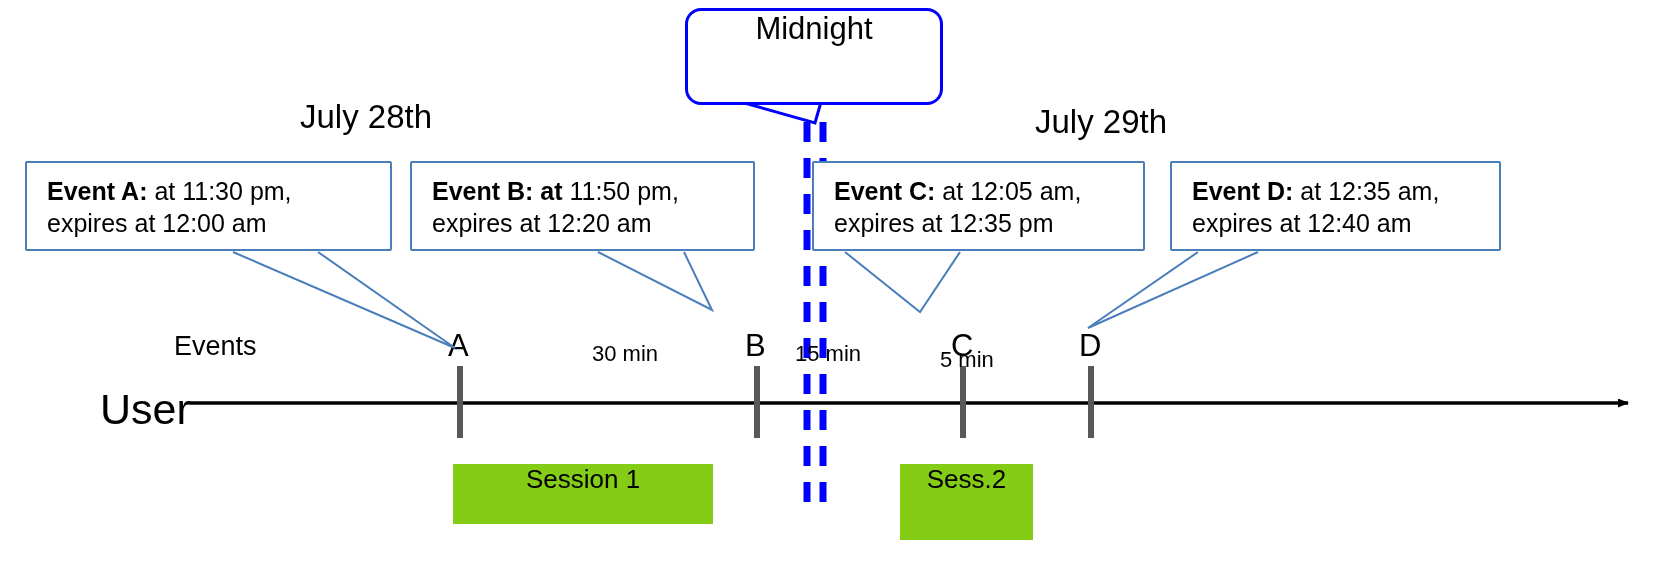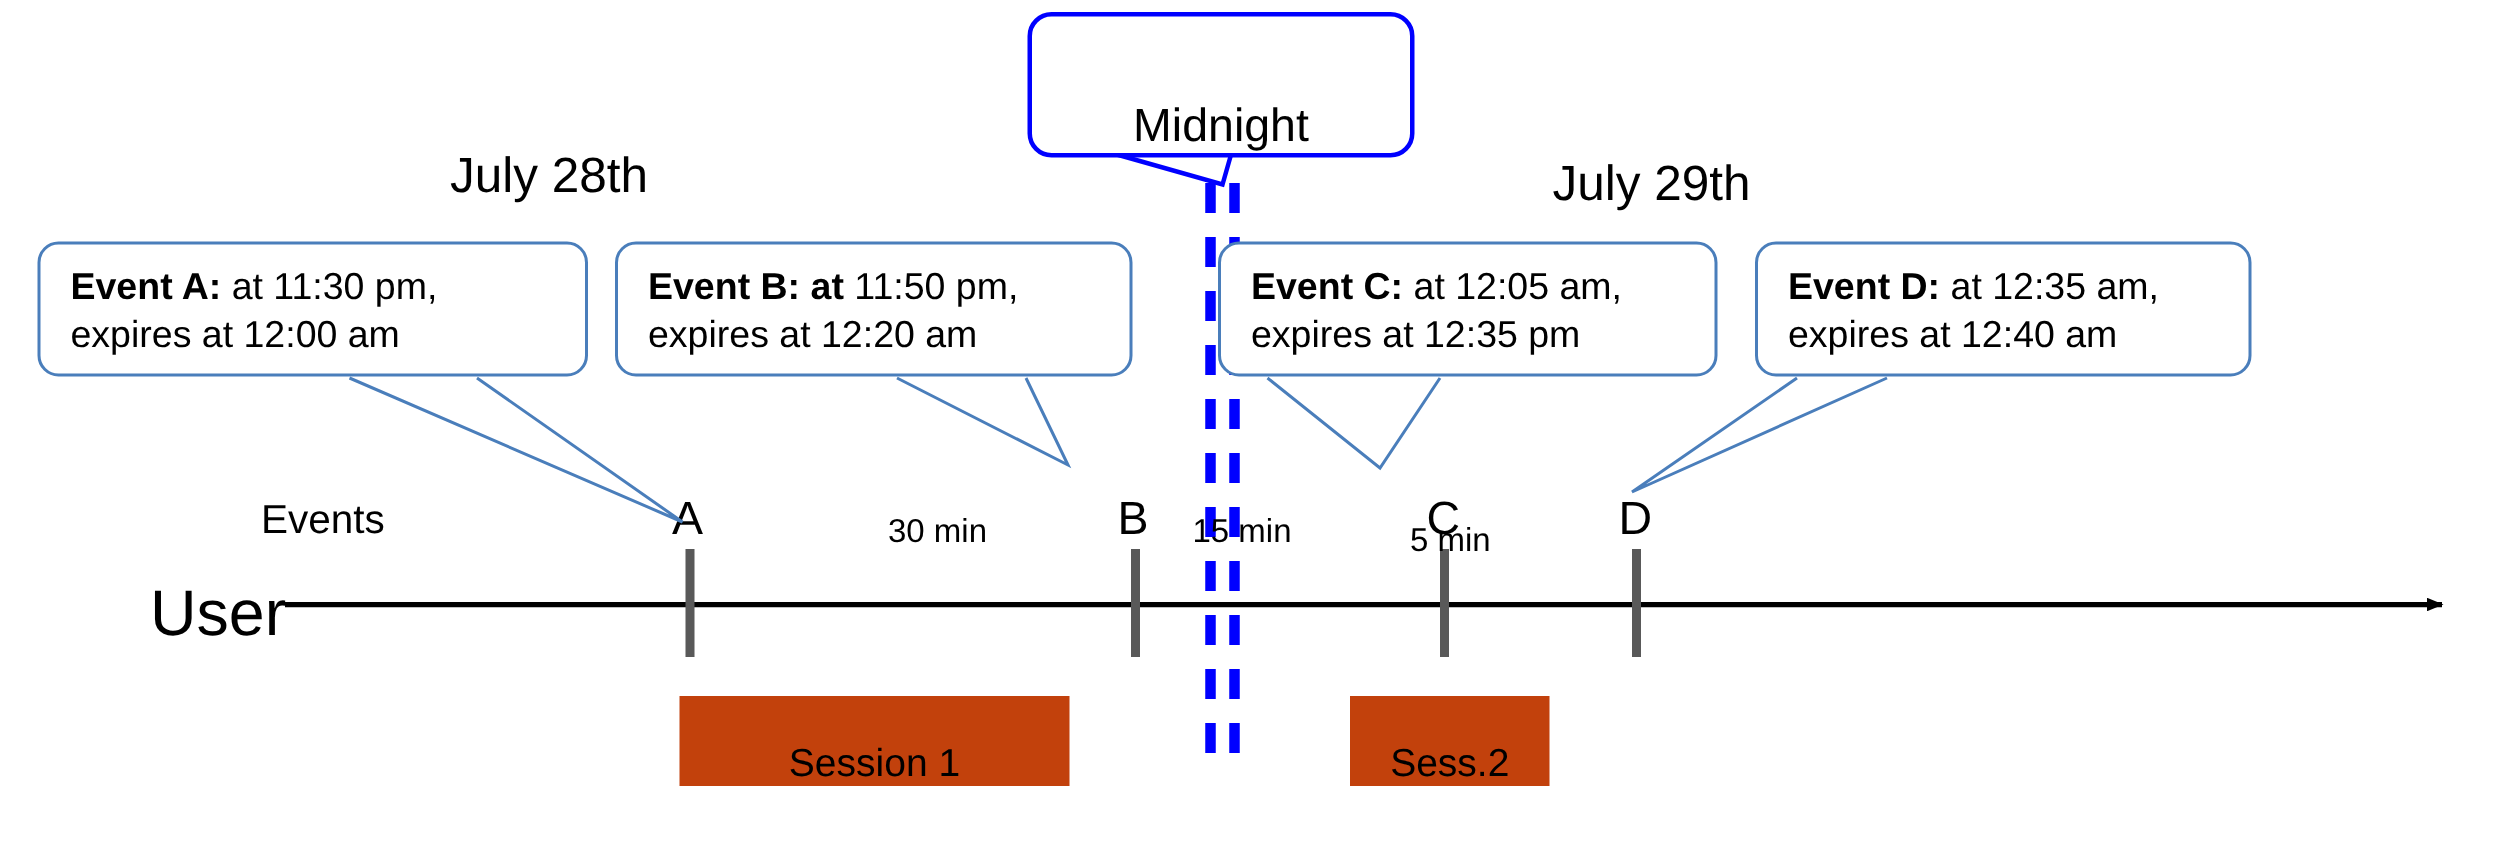--- a/index.html
+++ b/index.html
@@ -15,38 +15,38 @@
     font-family: "Liberation Sans", sans-serif;
     overflow: hidden;
   }
 
   
   .callout {
     position: absolute;
     box-sizing: border-box;
     background: #ffffff;
     border: 2px solid #4a7ebb;
-    border-radius: 14px;
+    border-radius: 2px;
     color: #000000;
     font-size: 25px;
     line-height: 1.28;
     padding: 12px 16px 10px 20px;
     z-index: 6;
   }
   .callout b { font-weight: bold; }
 
   .midnight-bubble {
     position: absolute;
     box-sizing: border-box;
     background: #ffffff;
     border: 3px solid #0000ff;
     border-radius: 16px;
     z-index: 8;
     display: flex;
-    align-items: flex-end;
+    align-items: flex-start;
     justify-content: center;
     font-size: 31px;
     color: #000000;
   }
 
   
   .lbl {
     position: absolute;
     color: #000000;
     white-space: nowrap;
@@ -62,23 +62,23 @@
   
   .tick {
     position: absolute;
     width: 6px;
     background: #595959;
     z-index: 4;
   }
   .session-box {
     position: absolute;
     box-sizing: border-box;
-    background: #c2410c;
+    background: #84cc16;
     display: flex;
-    align-items: flex-end;
+    align-items: flex-start;
     justify-content: center;
     z-index: 3;
   }
 
   svg.overlay {
     position: absolute;
     left: 0;
     top: 0;
     width: 1668px;
     height: 578px;
@@ -172,17 +172,17 @@
   <div class="lbl marker-label" style="left:1079px; top:328px;">D</div>
   <div class="tick" style="left:1088px; top:366px; height:72px;"></div>
 
   <div class="lbl interval-label" style="left:592px; top:341px;">30 min</div>
   <div class="lbl interval-label" style="left:795px; top:341px;">15 min</div>
   <div class="lbl interval-label" style="left:940px; top:347px;">5 min</div>
 
   <div class="session-box" style="left:453px; top:464px; width:260px; height:60px;">
     <span class="session-label">Session 1</span>
   </div>
-  <div class="session-box" style="left:900px; top:464px; width:133px; height:60px;">
+  <div class="session-box" style="left:900px; top:464px; width:133px; height:76px;">
     <span class="session-label">Sess.2</span>
   </div>
 
 </div>
 
 </body></html>

